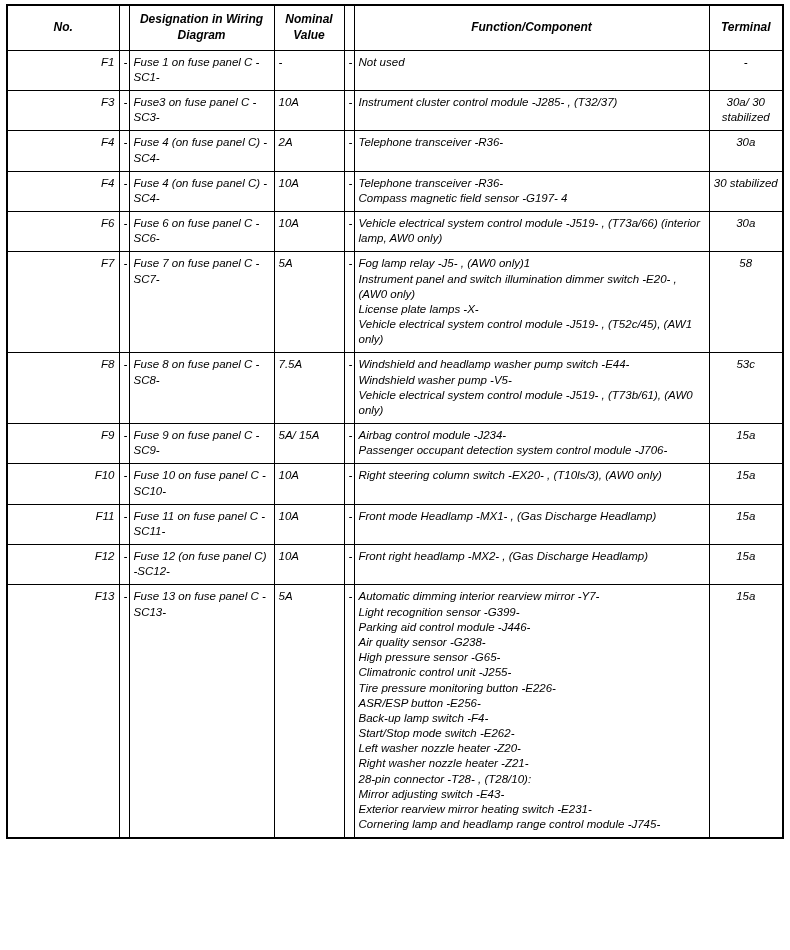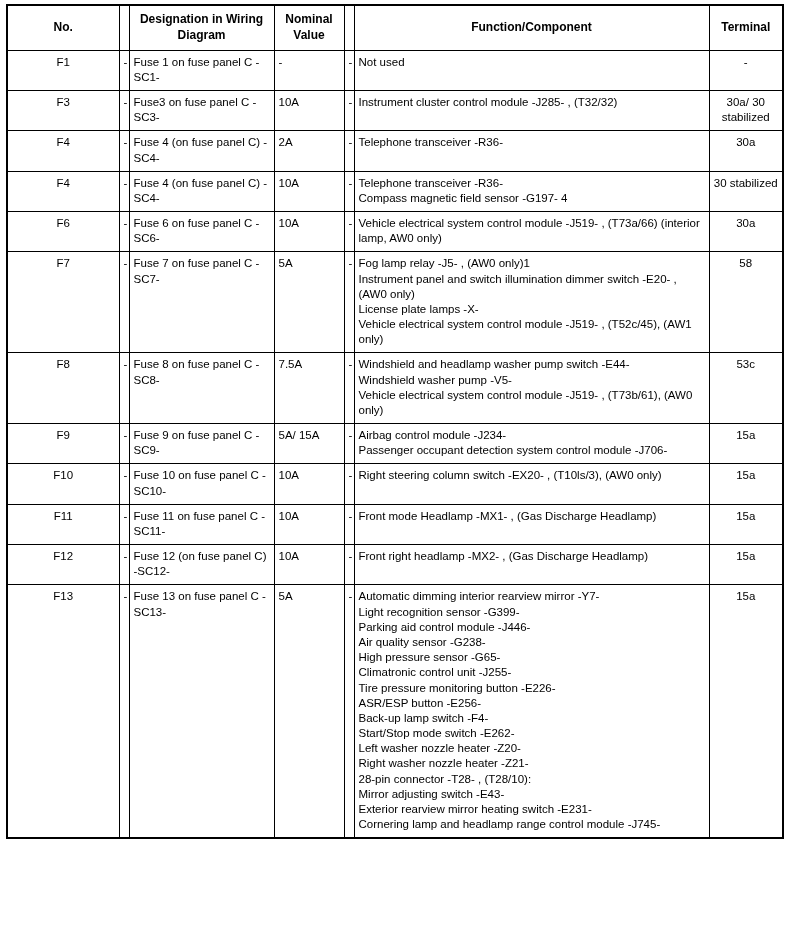--- a/index.html
+++ b/index.html
@@ -10,20 +10,21 @@
   body {
     width: 790px;
     height: 950px;
     font-family: "Liberation Sans", sans-serif;
     color: #000000;
   }
   #fuse-table-wrap {
     padding: 4px 6px 0 6px;
     box-sizing: border-box;
     width: 790px;
+    font-style: italic;
   }
   table.fuse-table {
     border-collapse: collapse;
     width: 778px;
     table-layout: fixed;
     border: 2px solid #000;
   }
   table.fuse-table th,
   table.fuse-table td {
     border: 1px solid #000;
@@ -42,21 +43,21 @@
   
   col.c-no       { width: 112px; }
   col.c-dash1    { width: 10px; }
   col.c-desig    { width: 145px; }
   col.c-nominal  { width: 70px; }
   col.c-dash2    { width: 10px; }
   col.c-func     { width: 355px; }
   col.c-term     { width: 74px; }
 
   td.no-cell {
-    text-align: center;
+    text-align: right;
     vertical-align: top;
     padding-top: 5px;
   }
   td.dash-cell {
     text-align: left;
     padding-left: 2px;
     padding-right: 0;
     border-right: none;
   }
   td.desig-cell {
@@ -120,21 +121,21 @@
           <td class="dash-cell">-</td>
           <td class="func-cell"><span class="ml">Not used</span></td>
           <td class="term-cell"><span class="ml">-</span></td>
         </tr>
         <tr>
           <td class="no-cell">F3</td>
           <td class="dash-cell">-</td>
           <td class="desig-cell"><span class="ml">Fuse3 on fuse panel C -SC3-</span></td>
           <td class="nominal-cell"><span class="ml">10A</span></td>
           <td class="dash-cell">-</td>
-          <td class="func-cell"><span class="ml">Instrument cluster control module -J285- , (T32/32)</span></td>
+          <td class="func-cell"><span class="ml">Instrument cluster control module -J285- , (T32/37)</span></td>
           <td class="term-cell"><span class="ml">30a/ 30 stabilized</span></td>
         </tr>
         <tr>
           <td class="no-cell">F4</td>
           <td class="dash-cell">-</td>
           <td class="desig-cell"><span class="ml">Fuse 4 (on fuse panel C) -SC4-</span></td>
           <td class="nominal-cell"><span class="ml">2A</span></td>
           <td class="dash-cell">-</td>
           <td class="func-cell"><span class="ml">Telephone transceiver -R36-</span></td>
           <td class="term-cell"><span class="ml">30a</span></td>

